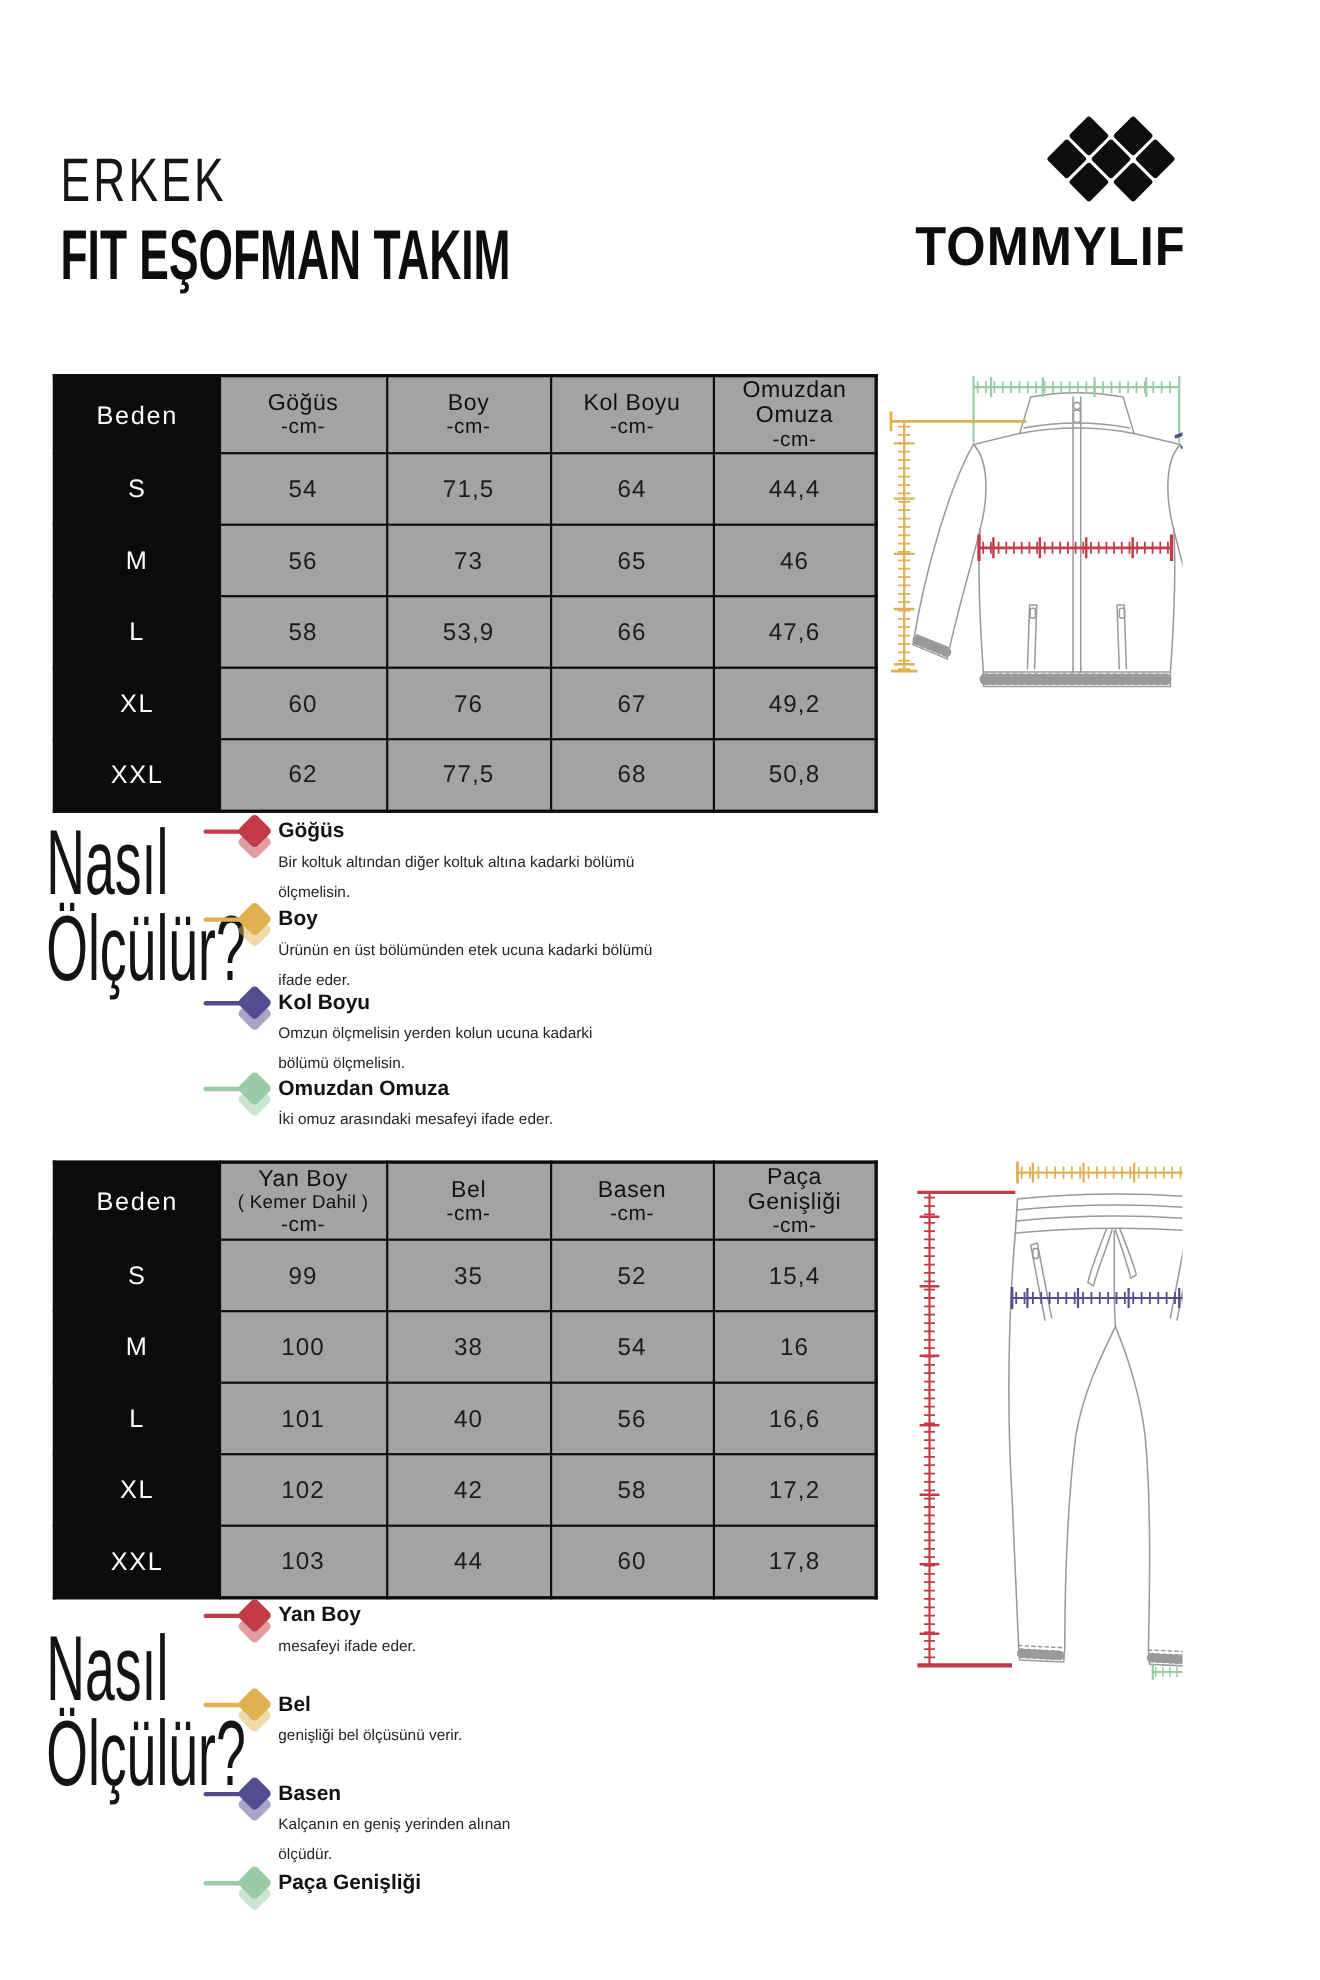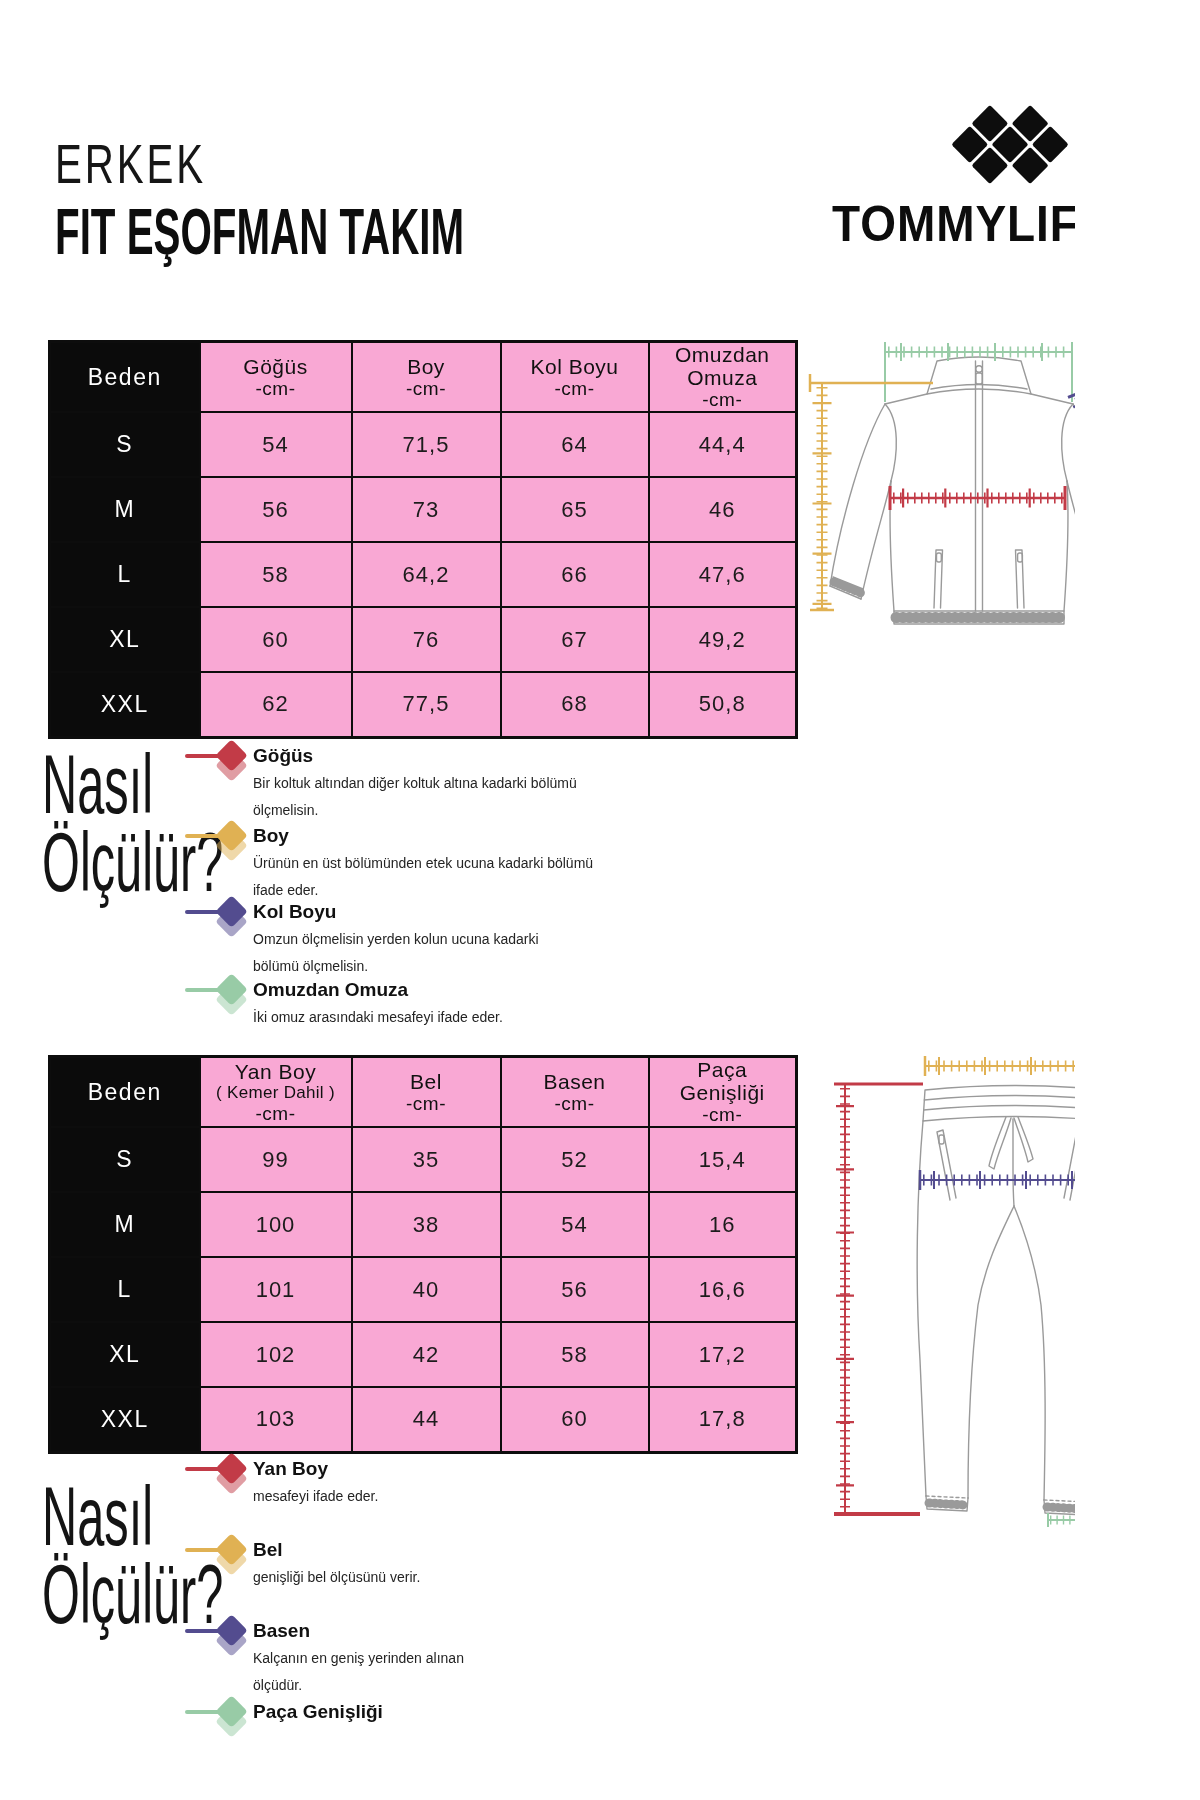--- a/index.html
+++ b/index.html
@@ -17,21 +17,21 @@
     letter-spacing:0;line-height:1;transform:scaleX(0.63);transform-origin:0 0;white-space:nowrap;color:#0d0d0d;
   }
   .brand-wrap{position:absolute;left:820px;top:199px;width:370px;text-align:left;}
   .brand-text{
     display:inline-block;font-size:50px;font-weight:800;letter-spacing:1px;line-height:1;
     transform:scaleX(0.92);transform-origin:50% 0;color:#0d0d0d;white-space:nowrap;
   }
   svg.abs{position:absolute;}
   
   table.size-table{
-    position:absolute;border-collapse:collapse;table-layout:fixed;background:#f9a8d4;
+    position:absolute;border-collapse:collapse;table-layout:fixed;background:#a3a3a3;
     border:3px solid #0d0d0d;
   }
   .size-table th,.size-table td{
     border:2px solid #0d0d0d;text-align:center;vertical-align:middle;padding:0;
     font-weight:400;
   }
   .size-head,.size-cell{background:#0b0b0b;color:#ffffff;border-color:#0b0b0b;}
   .size-head{font-size:23px;letter-spacing:1.5px;}
   .size-cell{font-size:23px;letter-spacing:1.5px;font-weight:400;}
   .th-label{font-size:21px;line-height:23px;letter-spacing:0.5px;max-width:112px;margin:0 auto;color:#111;}
@@ -125,21 +125,21 @@
       <tr style="height:65px">
         <th class="size-cell">M</th>
         <td class="val-cell">56</td>
         <td class="val-cell">73</td>
         <td class="val-cell">65</td>
         <td class="val-cell">46</td>
       </tr>
       <tr style="height:65px">
         <th class="size-cell">L</th>
         <td class="val-cell">58</td>
-        <td class="val-cell">64,2</td>
+        <td class="val-cell">53,9</td>
         <td class="val-cell">66</td>
         <td class="val-cell">47,6</td>
       </tr>
       <tr style="height:65px">
         <th class="size-cell">XL</th>
         <td class="val-cell">60</td>
         <td class="val-cell">76</td>
         <td class="val-cell">67</td>
         <td class="val-cell">49,2</td>
       </tr>

